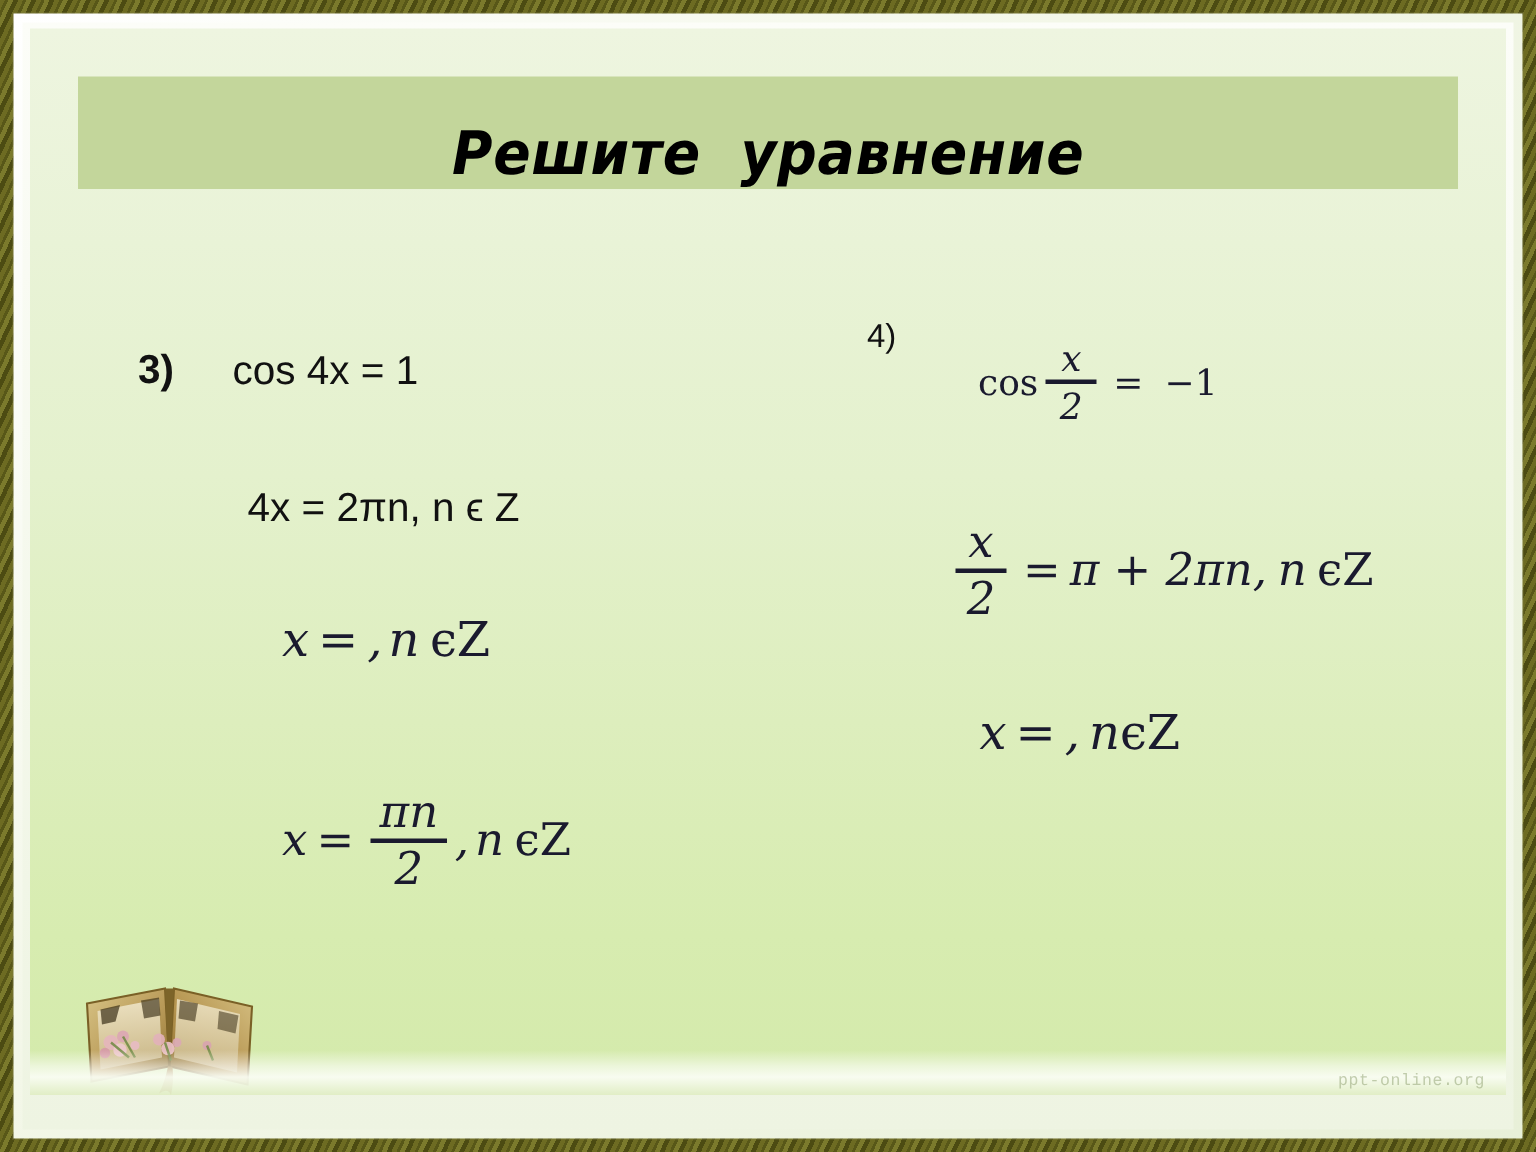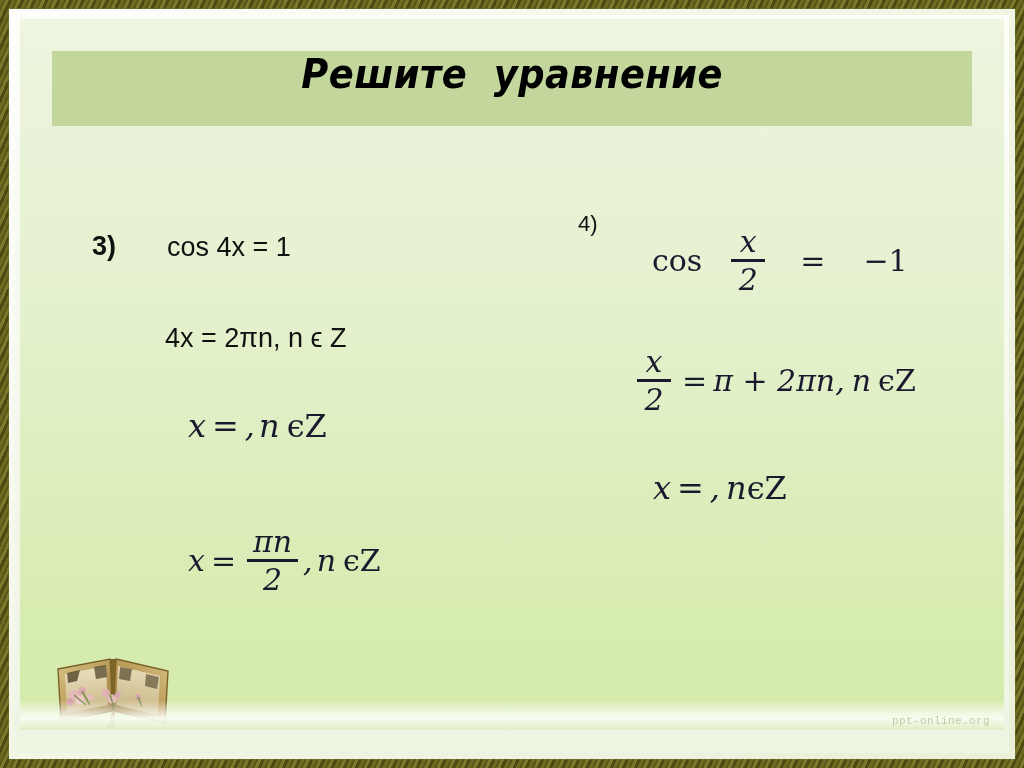--- a/index.html
+++ b/index.html
@@ -63,21 +63,21 @@
 
   
   .title-band {
     position: absolute;
     left: 32px;
     top: 32px;
     width: 920px;
     height: 75px;
     background: #c3d69b;
     display: flex;
-    align-items: flex-start;
+    align-items: flex-end;
     justify-content: center;
   }
   .title-text {
     font-family: "DejaVu Sans", sans-serif;
     font-size: 40px;
     font-weight: bold;
     font-style: italic;
     color: #000000;
     letter-spacing: 0.5px;
     white-space: pre;
@@ -195,21 +195,21 @@
   <div class="slide-canvas">
 
     <div class="title-band">
       <div class="title-text">Решите  уравнение</div>
     </div>
 
     <div class="col-left">
 
       <div class="plain-line item-number" style="left:72px; top:52px;">3)</div>
 
-      <div class="plain-line eq-sans" style="left:135px; top:53px;margin-left:12px;">cos 4x = 1</div>
+      <div class="plain-line eq-sans" style="left:135px; top:53px;">cos 4x = 1</div>
 
       <div class="plain-line eq-sans" style="left:145px; top:144px;">4x = 2πn, n ϵ Z</div>
 
       <div class="math" style="left:168px; top:228px; font-size:32px;">
         <span>x</span>
         <span class="op">=</span>
         <span class="comma">,</span>
         <span>n</span>
         <span class="upr" style="padding-left:7px;">ϵZ</span>
       </div>
@@ -225,21 +225,21 @@
         <span class="comma">,</span>
         <span>n</span>
         <span class="upr" style="padding-left:7px;">ϵZ</span>
       </div>
     </div>
 
     <div class="col-right">
 
       <div class="plain-line item-number-plain" style="left:58px; top:32px;">4)</div>
 
-      <div class="math" style="left:132px; top:48px; font-size:30px;gap:24px;">
+      <div class="math" style="left:132px; top:48px; font-size:24px;">
         <span class="upr">cos</span>
         <span class="frac">
           <span class="num">x</span>
           <span class="bar"></span>
           <span class="den">2</span>
         </span>
         <span class="op">=</span>
         <span class="upr" style="padding-left:8px;">−1</span>
       </div>
 

